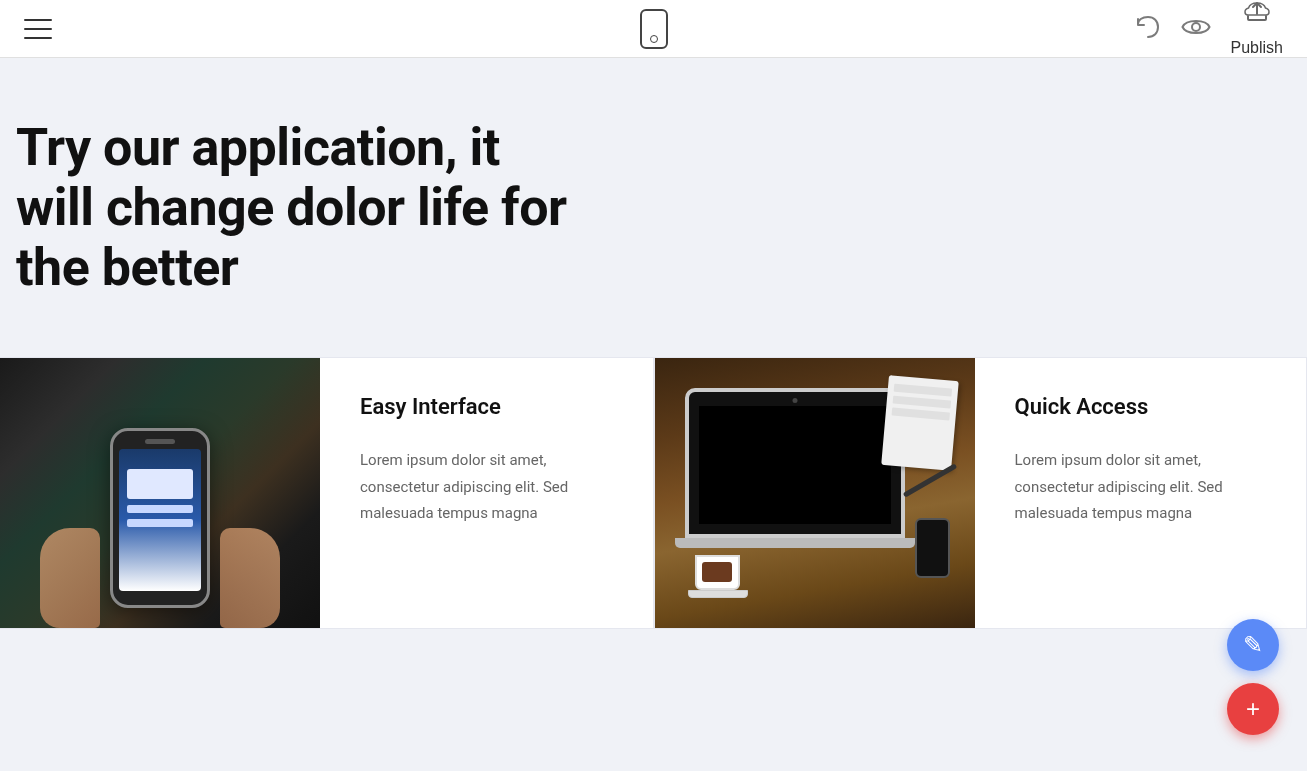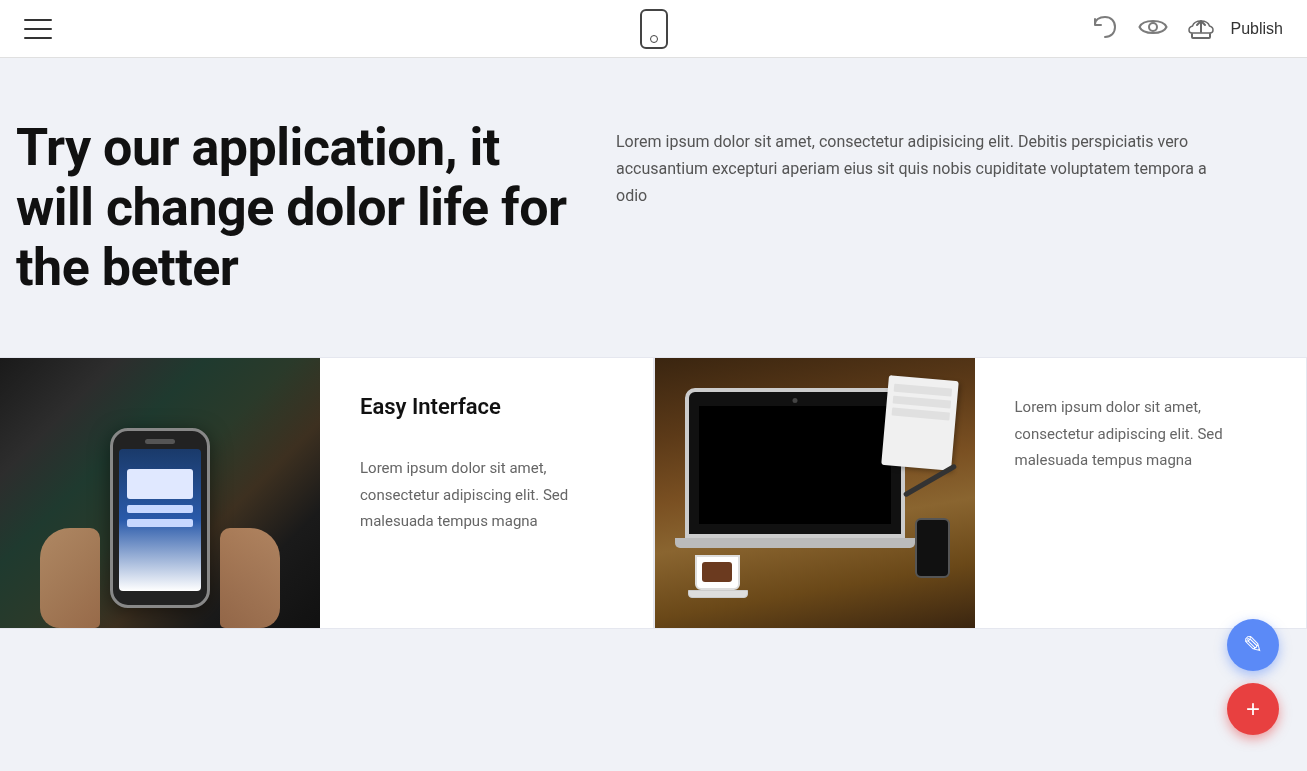--- a/index.html
+++ b/index.html
@@ -92,20 +92,21 @@
     .publish-button {
       display: flex;
       align-items: center;
       gap: 17px;
       background: none;
       border: none;
       cursor: pointer;
       font-size: 16px;
       font-weight: 400;
       color: #333;
+      flex-direction: column;
     }
 
     .publish-button svg {
       opacity: 0.8;
     }
 
     
     .main-content {
       padding: 60px 0 40px 0;
       background: #f0f2f7;
@@ -216,21 +217,21 @@
       padding: 36px 40px;
       display: flex;
       flex-direction: column;
       justify-content: flex-start;
     }
 
     .card-title {
       font-size: 22px;
       font-weight: 600;
       color: #111;
-      margin-bottom: 36px;
+      margin-bottom: 28px;
     }
 
     .card-text {
       font-size: 15px;
       line-height: 1.75;
       color: #666;
     }
 
     
     .fab-edit {
@@ -313,23 +314,20 @@
       <span>Publish</span>
     </button>
   </div>
 </header>
 
 <main class="main-content">
 
   <section class="hero-section">
     <div class="hero-left">
       <h1 class="hero-title">Try our application, it will change dolor life for the better</h1>
-    </div>
-    <div class="hero-right">
-      <p class="hero-description">Lorem ipsum dolor sit amet, consectetur adipisicing elit. Debitis perspiciatis vero accusantium excepturi aperiam eius sit quis nobis cupiditate voluptatem tempora a odio</p>
     </div>
   </section>
 
   <section class="cards-section">
 
     <div class="card">
       <div class="card-image">
         <div class="img-phone">
 
           <div style="position:relative; width:100%; height:270px; overflow:hidden;">
@@ -383,20 +381,21 @@
 
           <div style="position:absolute; bottom:30px; left:40px;">
             <div style="width:45px; height:35px; background:#fff; border-radius:0 0 6px 6px; border:2px solid #ddd; position:relative;">
               <div style="position:absolute; top:5px; left:50%; transform:translateX(-50%); width:30px; height:20px; background:#6b3a1f; border-radius:3px;"></div>
             </div>
             <div style="width:60px; height:8px; background:#ddd; border-radius:0 0 4px 4px; margin-left:-7px; border:1px solid #ccc;"></div>
           </div>
         </div>
       </div>
       <div class="card-content">
+        <h3 class="card-title">Quick Access</h3>
         <p class="card-text">Lorem ipsum dolor sit amet, consectetur adipiscing elit. Sed malesuada tempus magna</p>
       </div>
     </div>
 
   </section>
 </main>
 
 <button class="fab-edit">
   <span class="fab-icon">✎</span>
 </button>

